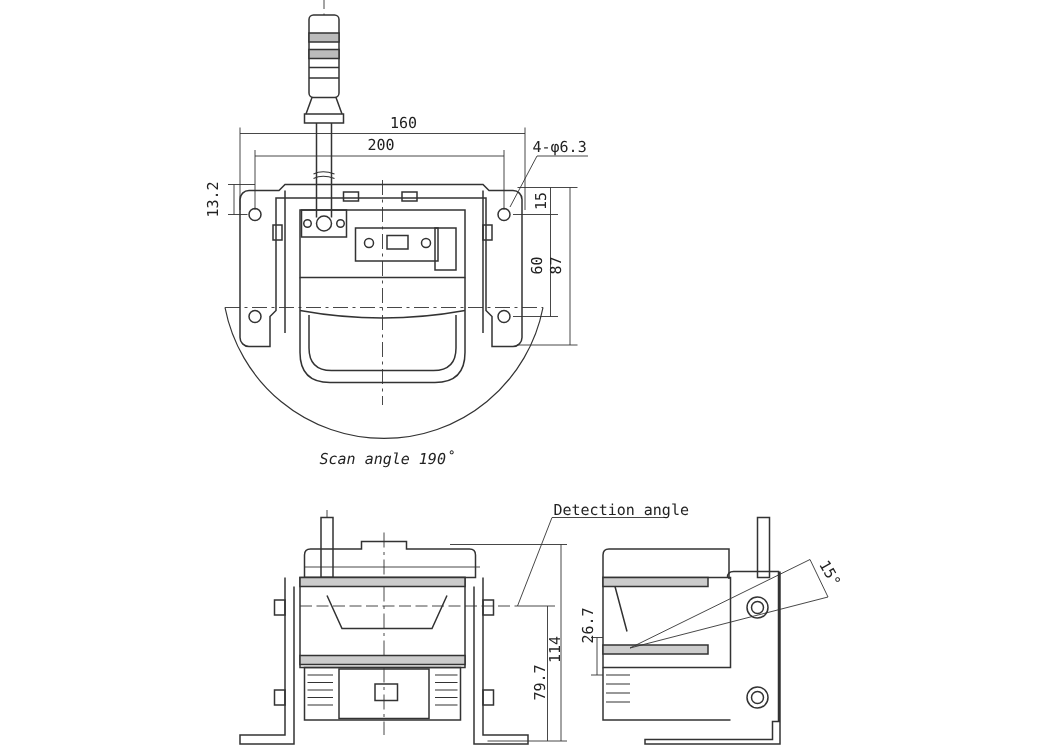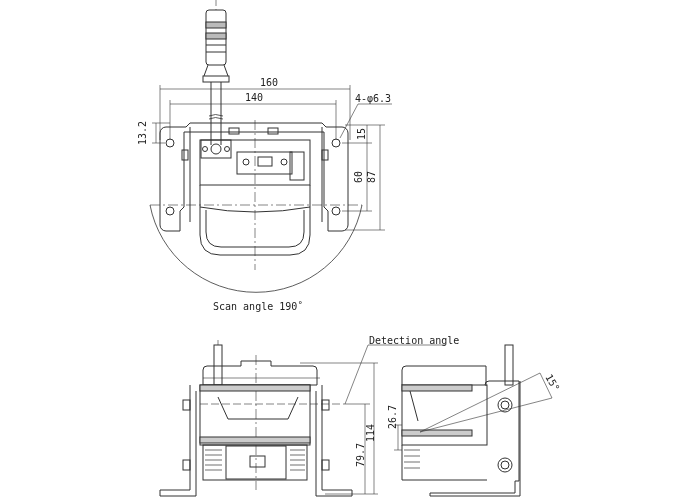--- a/index.html
+++ b/index.html
@@ -158,24 +158,24 @@
       <line x1="420" y1="432" x2="552" y2="398"></line>
       <path d="M540 373 l12 25"></path>
       <line x1="398" y1="425" x2="398" y2="450"></line>
       <line x1="394" y1="425" x2="402" y2="425"></line>
       <line x1="394" y1="450" x2="402" y2="450"></line>
     </g>
   </g>
 </svg>
 
 <div class="lbl" style="left:260px;top:78px;">160</div>
-<div class="lbl" style="left:245px;top:93px;">140</div>
+<div class="lbl" style="left:245px;top:93px;">200</div>
 <div class="lbl" style="left:355px;top:94px;">4-φ6.3</div>
 <div class="lbl vert" style="left:131px;top:128px;">13.2</div>
 <div class="lbl vert" style="left:356px;top:129px;">15</div>
 <div class="lbl vert" style="left:353px;top:172px;">60</div>
 <div class="lbl vert" style="left:366px;top:172px;">87</div>
-<div class="lbl" style="left:213px;top:302px;">Scan angle 190˚</div>
+<div class="lbl" style="left:213px;top:302px;font-style:italic;">Scan angle 190˚</div>
 <div class="lbl" style="left:369px;top:336px;">Detection angle</div>
 <div class="lbl vert" style="left:362px;top:428px;">114</div>
 <div class="lbl vert" style="left:349px;top:450px;">79.7</div>
 <div class="lbl vert" style="left:381px;top:412px;">26.7</div>
 <div class="lbl" style="left:543px;top:378px;transform:rotate(60deg);">15°</div>
 
 </body></html>

